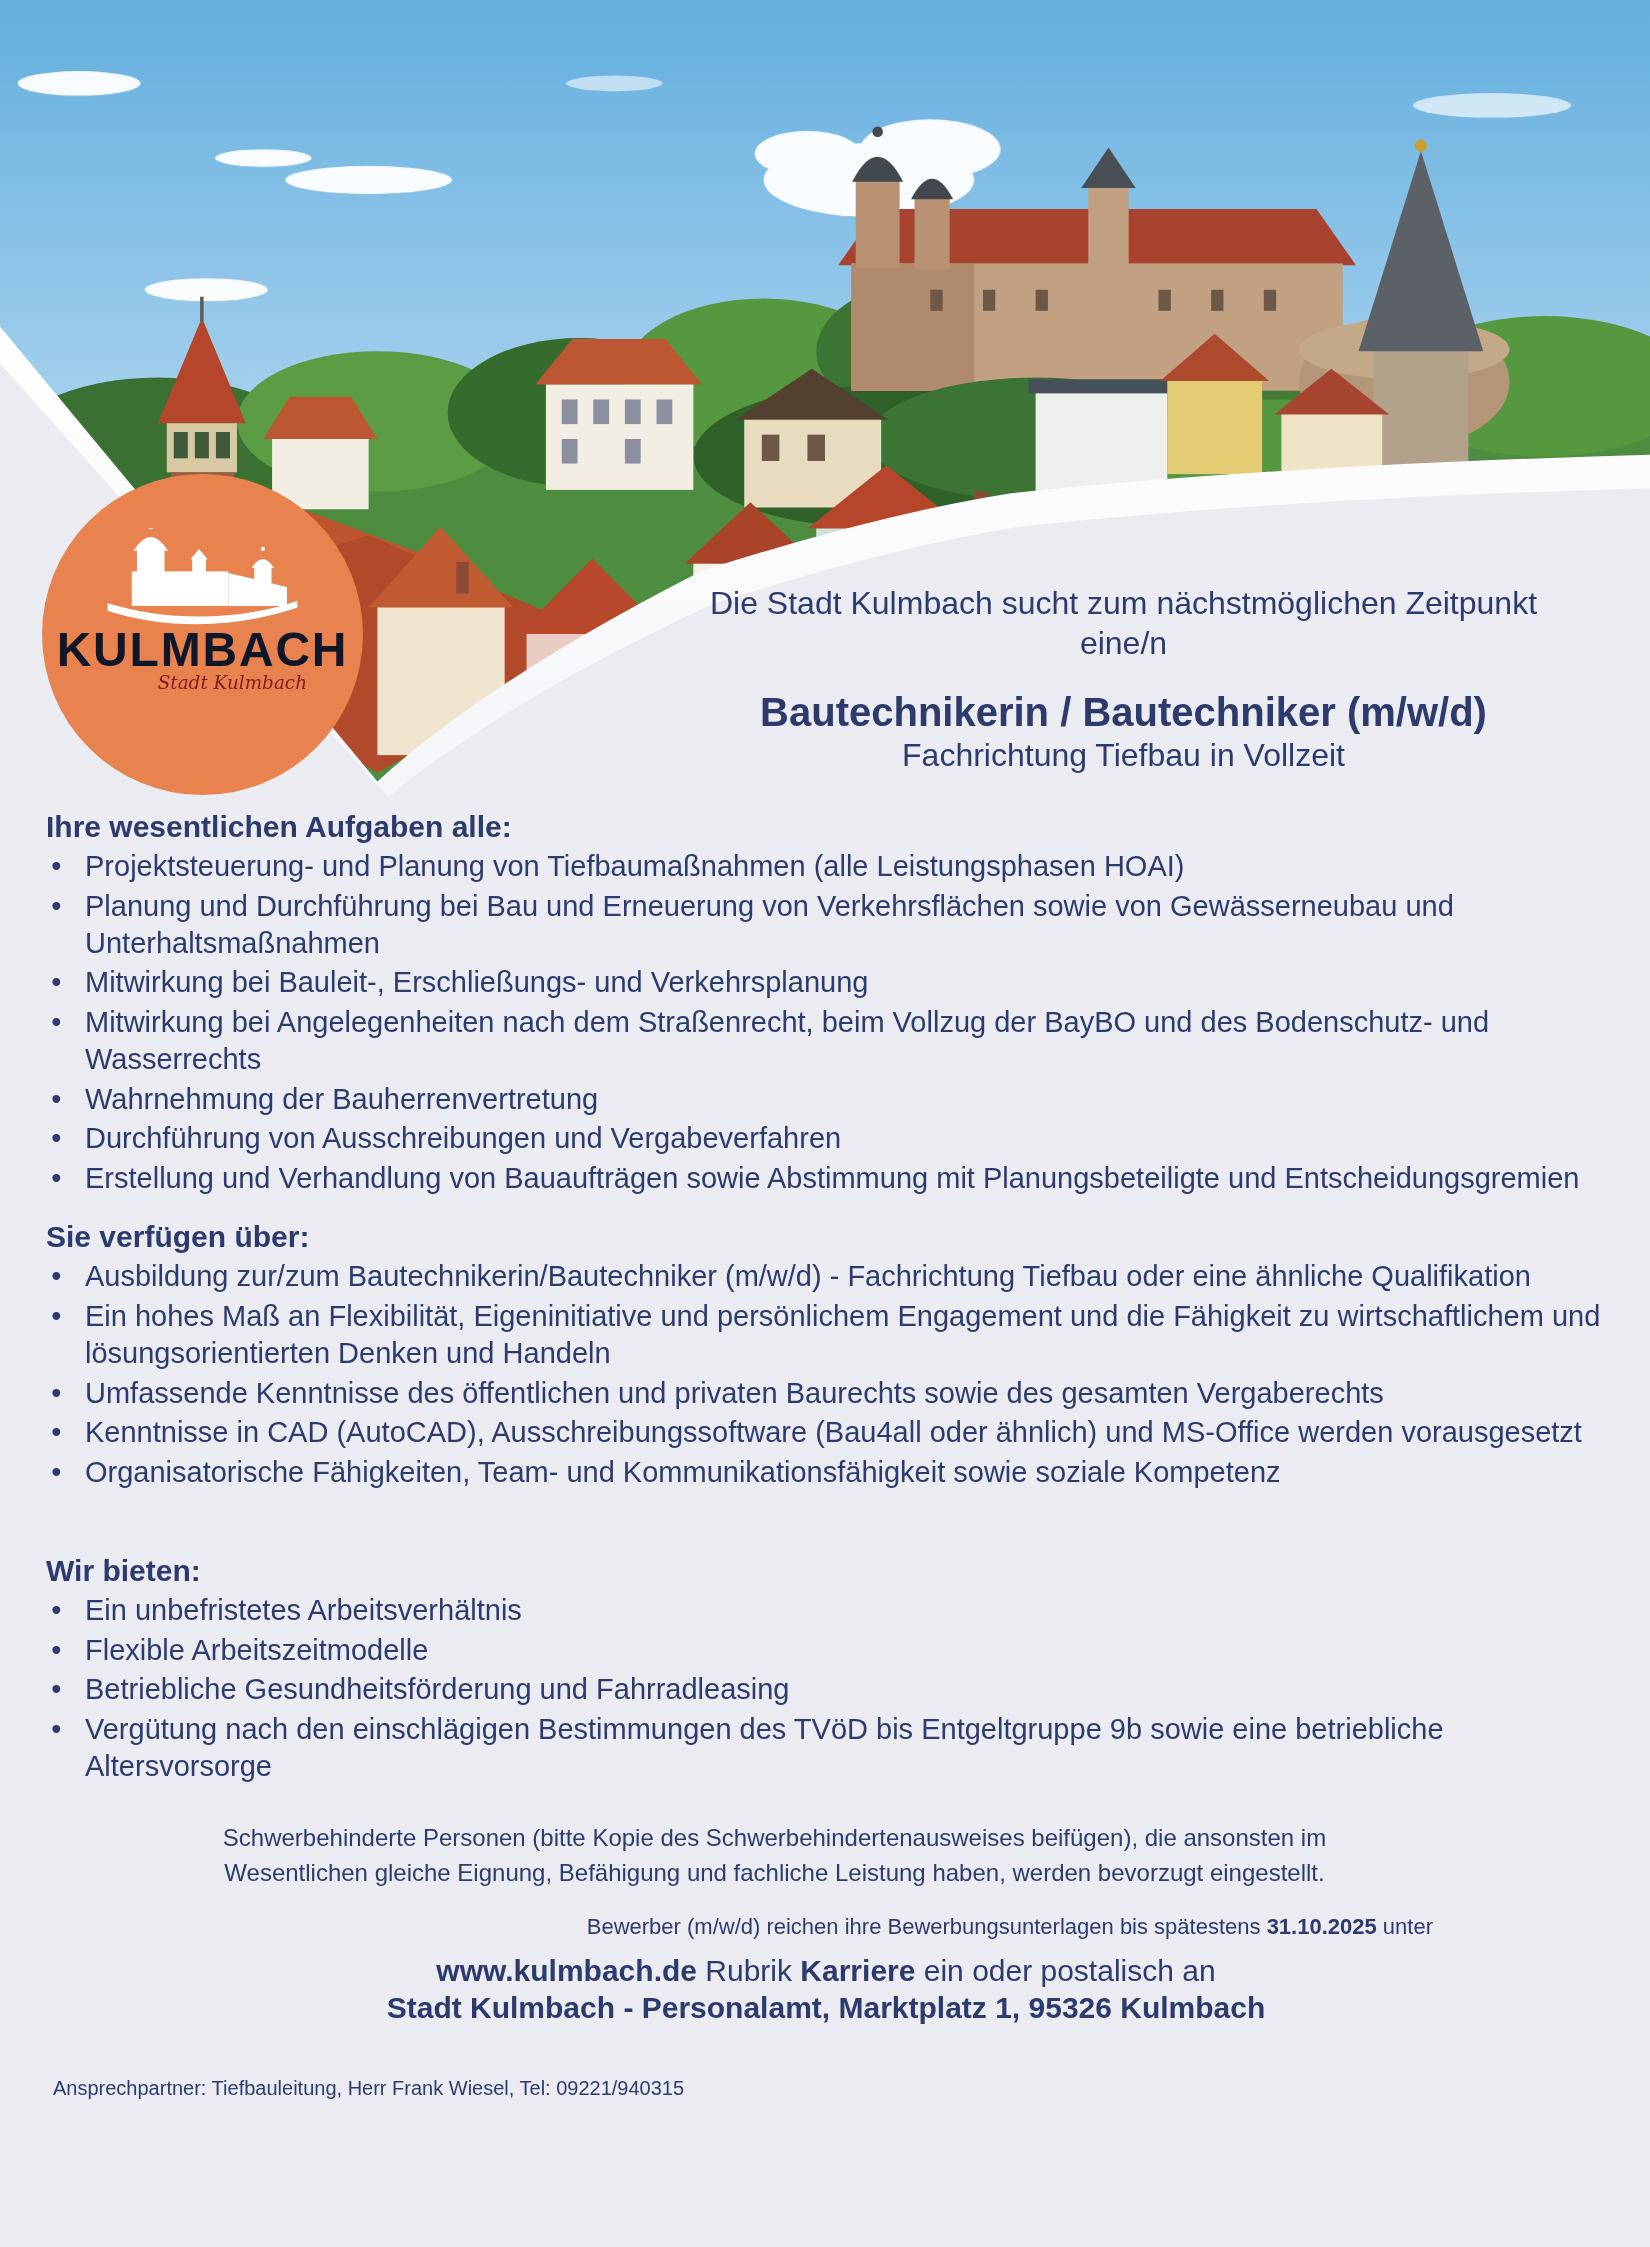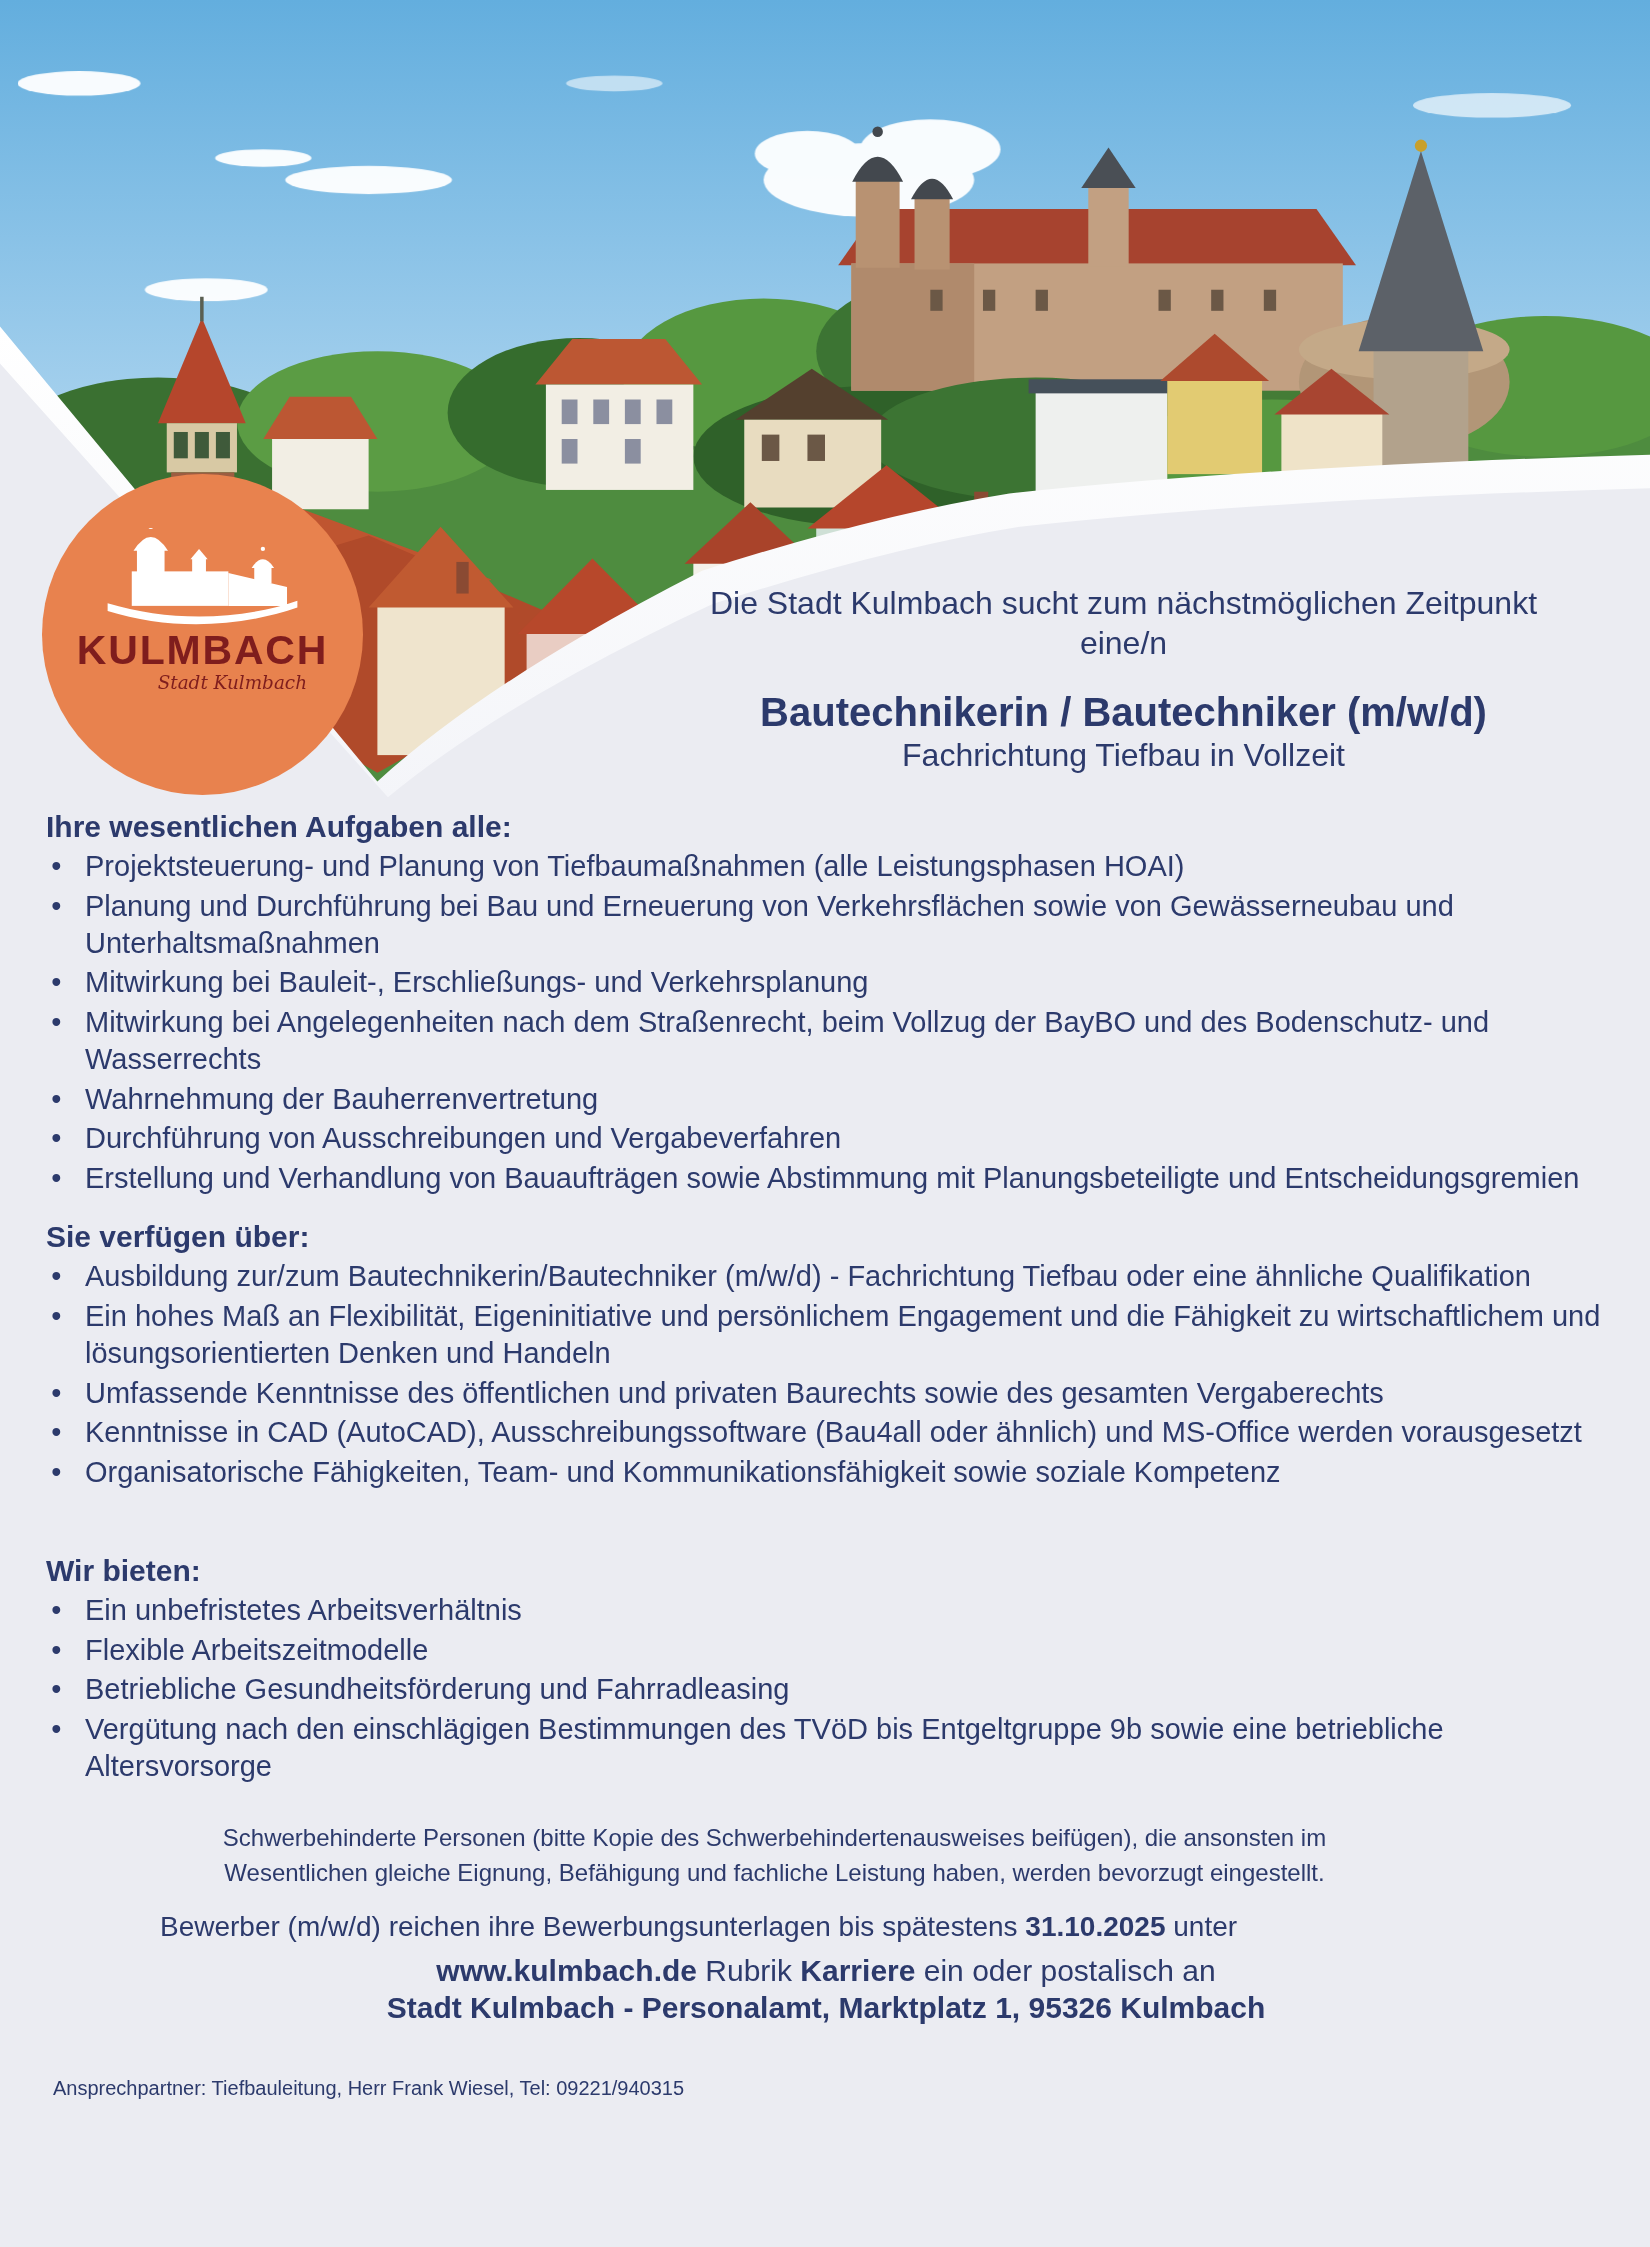--- a/index.html
+++ b/index.html
@@ -15,21 +15,21 @@
   .photo-wrap{position:relative;width:1650px;height:799px;}
   .photo-wrap svg{display:block;width:1650px;height:799px;}
   
   .logo-circle{
     position:absolute;left:42px;top:474px;width:321px;height:321px;
     background:#e8824e;border-radius:50%;z-index:5;
     display:flex;flex-direction:column;align-items:center;justify-content:flex-start;
   }
   .logo-castle{margin-top:54px;width:207px;height:104px;}
   .logo-word{
-    color:#7f1d1d;font-weight:bold;font-size:41px;letter-spacing:1.8px;
+    color:#0f172a;font-weight:bold;font-size:48px;letter-spacing:1.8px;
     line-height:42px;margin-top:-3.5px;
   }
   .logo-sub{
     color:#7f1d1d;font-style:italic;font-size:18.4px;line-height:21px;
     align-self:flex-end;margin-right:56px;margin-top:1.8px;
     font-family:"DejaVu Serif", serif;
   }
   
   .title-block{
     position:absolute;left:597px;top:583px;width:1053px;
@@ -52,21 +52,21 @@
     font-size:29px;line-height:37px;color:#2c3a6c;
   }
   .sec{margin:0;}
   .sec + .sec{margin-top:21px;}
   .sec.offer{margin-top:61px;}
   
   .small-print{
     margin:35px auto 0 145px;width:1167px;text-align:center;
     font-size:24px;line-height:35px;
   }
-  .apply-line{margin-top:17.6px;text-align:left;font-size:28px;line-height:37px;
+  .apply-line{margin-top:17.6px;text-align:right;font-size:22px;line-height:37px;
     margin-left:114px;width:1273px;}
   .portal-line{margin-top:7px;text-align:center;font-size:30px;line-height:37px;}
   .address-line{text-align:center;font-size:30px;line-height:37px;font-weight:bold;}
   .contact-line{margin-top:44px;font-size:20px;line-height:37px;padding-left:7px;}
   .b{font-weight:bold;}
 </style>
 </head>
 <body>
 
 <div class="photo-wrap">

